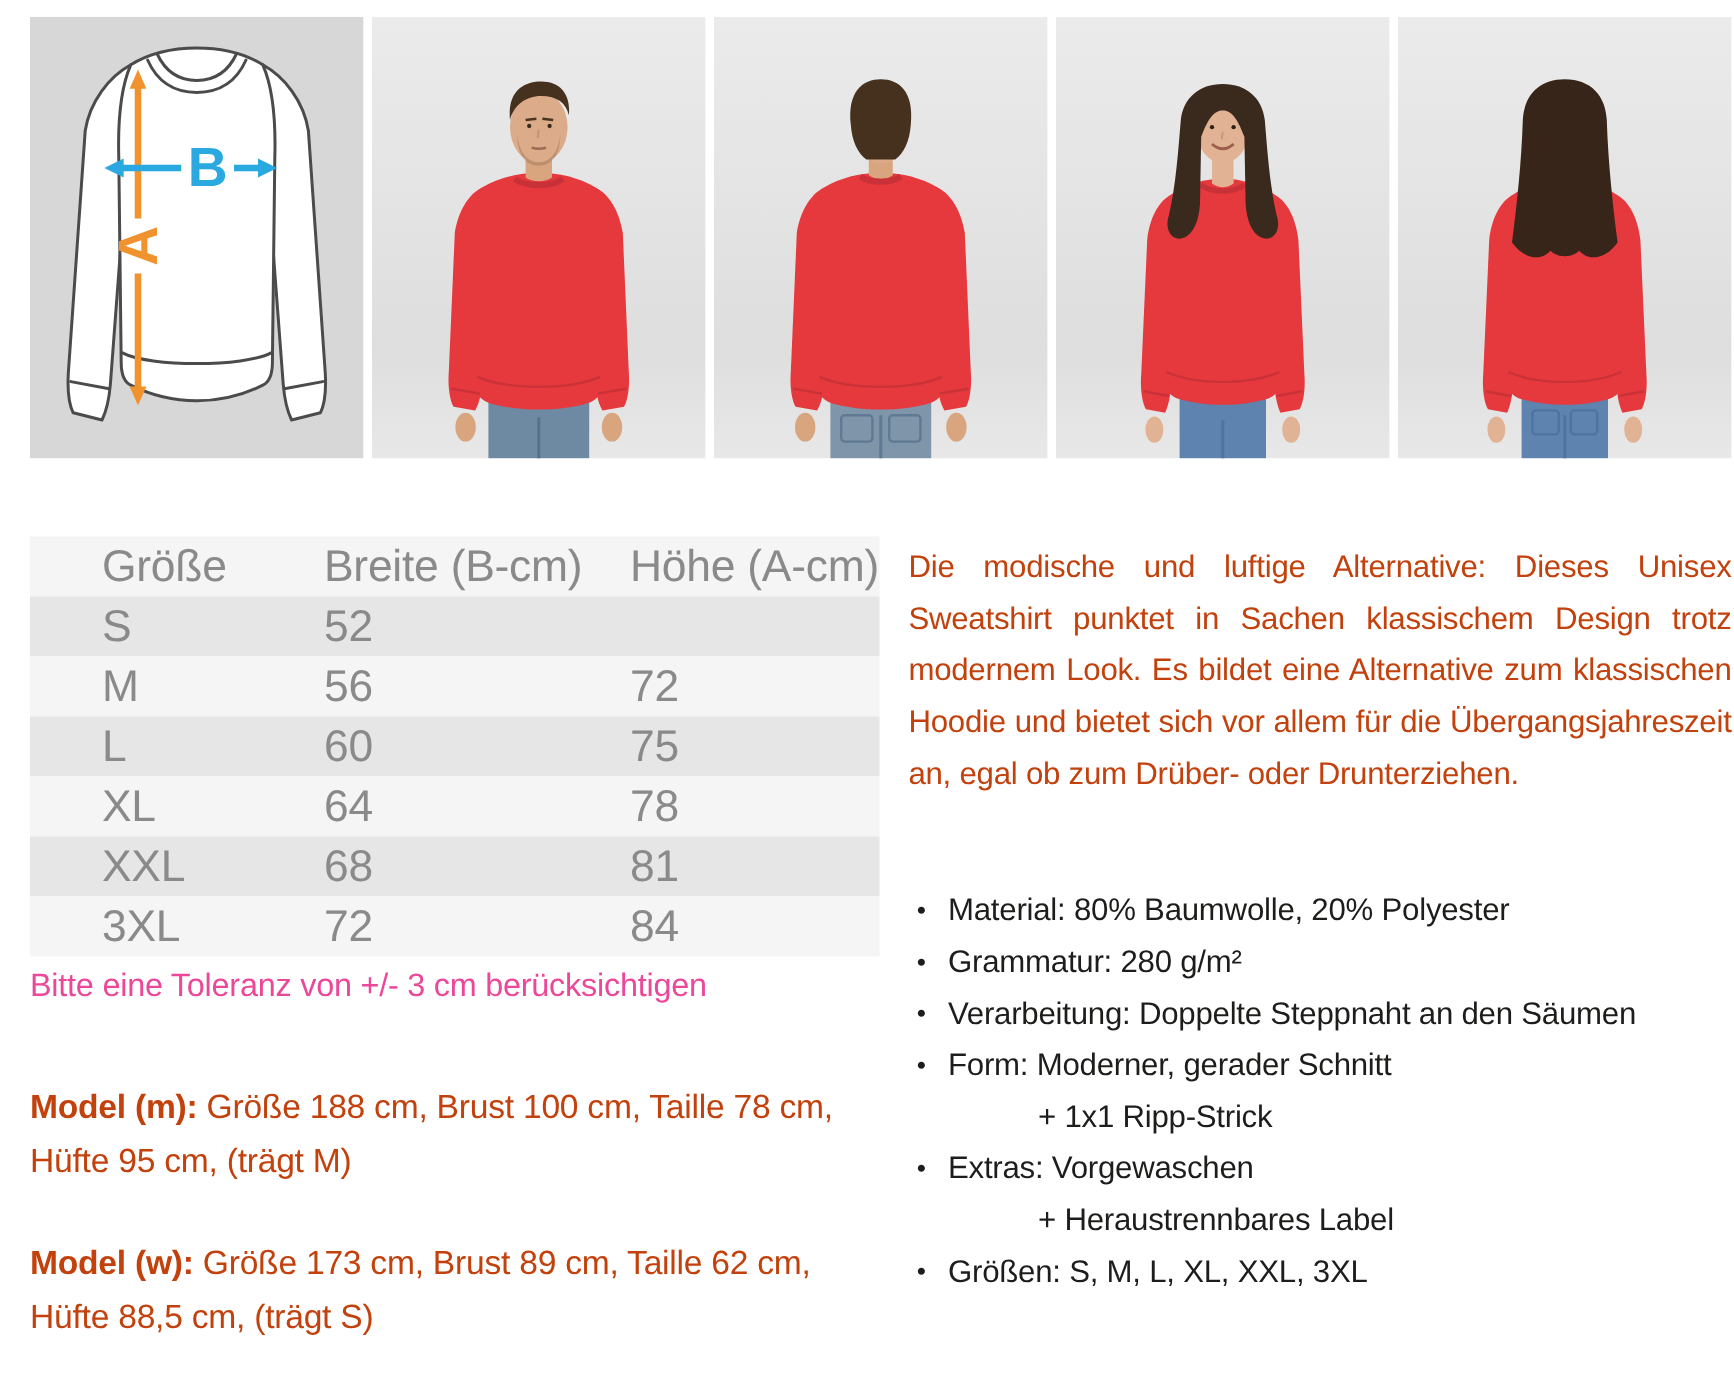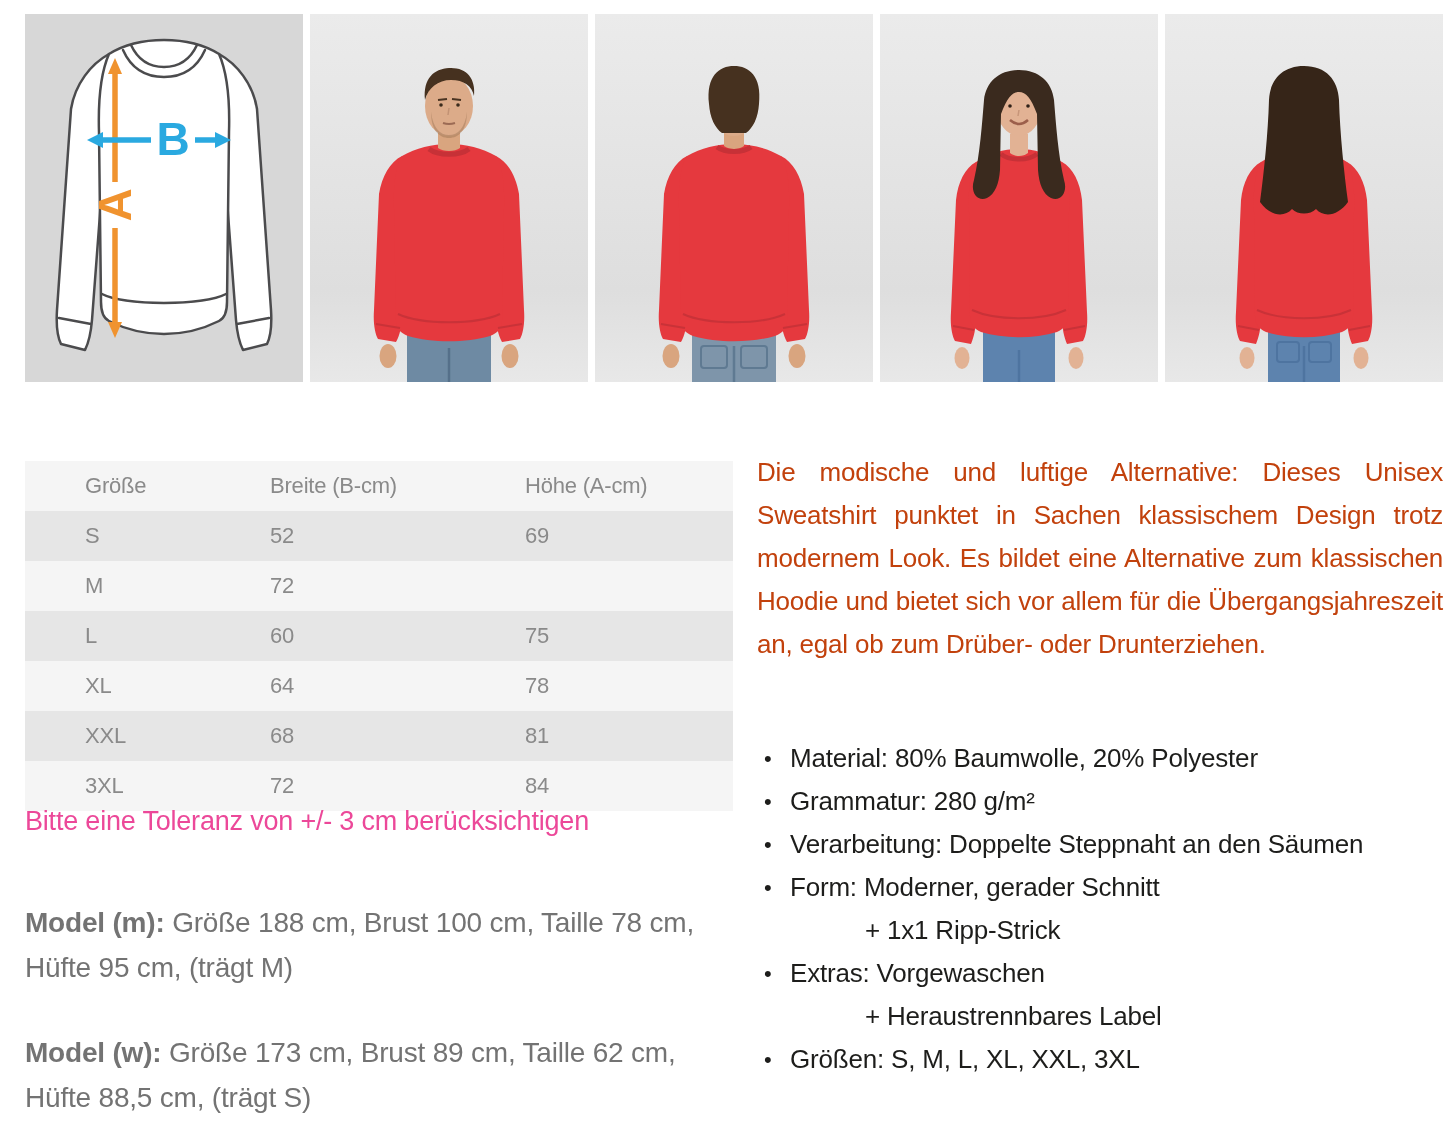--- a/index.html
+++ b/index.html
@@ -9,27 +9,27 @@
   }
   
   .panel{position:absolute;top:14px;width:278px;height:368px;}
   .panel svg{display:block;width:278px;height:368px;}
   #panel-diagram{left:25px;}
   #panel-man-front{left:310px;}
   #panel-man-back{left:595px;}
   #panel-woman-front{left:880px;}
   #panel-woman-back{left:1165px;}
   
-  .size-table{position:absolute;left:25px;top:461px;width:708px;font-size:22px;color:#8a8a8a;}
+  .size-table{position:absolute;left:25px;top:447px;width:708px;font-size:37px;color:#8a8a8a;}
   .t-row{display:grid;grid-template-columns:185px 255px 268px;height:50px;line-height:50px;padding-left:60px;box-sizing:border-box;}
   .t-light{background:#f5f5f5;}
   .t-dark{background:#e6e6e6;}
   
   .tolerance{position:absolute;left:25px;top:806px;width:700px;font-size:27px;color:#ec4899;}
-  .model-block{position:absolute;left:25px;width:712px;font-size:28px;line-height:45px;color:#737373;}
+  .model-block{position:absolute;left:25px;width:712px;font-size:28px;line-height:45px;color:#c2410c;}
   #model-m{top:900px;}
   #model-w{top:1030px;}
   .model-label{font-weight:bold;}
   
   .description{position:absolute;left:757px;top:451px;width:686px;font-size:26px;line-height:43px;text-align:justify;color:#c2410c;}
   .features{position:absolute;left:757px;top:737px;width:686px;font-size:26px;line-height:43px;color:#1d1d1b;}
   .feature-item{display:flex;align-items:flex-start;}
   .bullet{width:33px;flex:0 0 33px;text-align:left;padding-left:7px;box-sizing:border-box;font-size:22px;}
   .feature-extra{margin-left:108px;}
 </style>
@@ -189,24 +189,24 @@
 
   <div class="size-table">
     <div class="t-row t-light">
       <div>Größe</div>
       <div>Breite (B-cm)</div>
       <div>Höhe (A-cm)</div>
     </div>
     <div class="t-row t-dark">
       <div>S</div>
       <div>52</div>
-      <div>69</div>
     </div>
     <div class="t-row t-light">
       <div>M</div>
+      <div>56</div>
       <div>72</div>
     </div>
     <div class="t-row t-dark">
       <div>L</div>
       <div>60</div>
       <div>75</div>
     </div>
     <div class="t-row t-light">
       <div>XL</div>
       <div>64</div>

